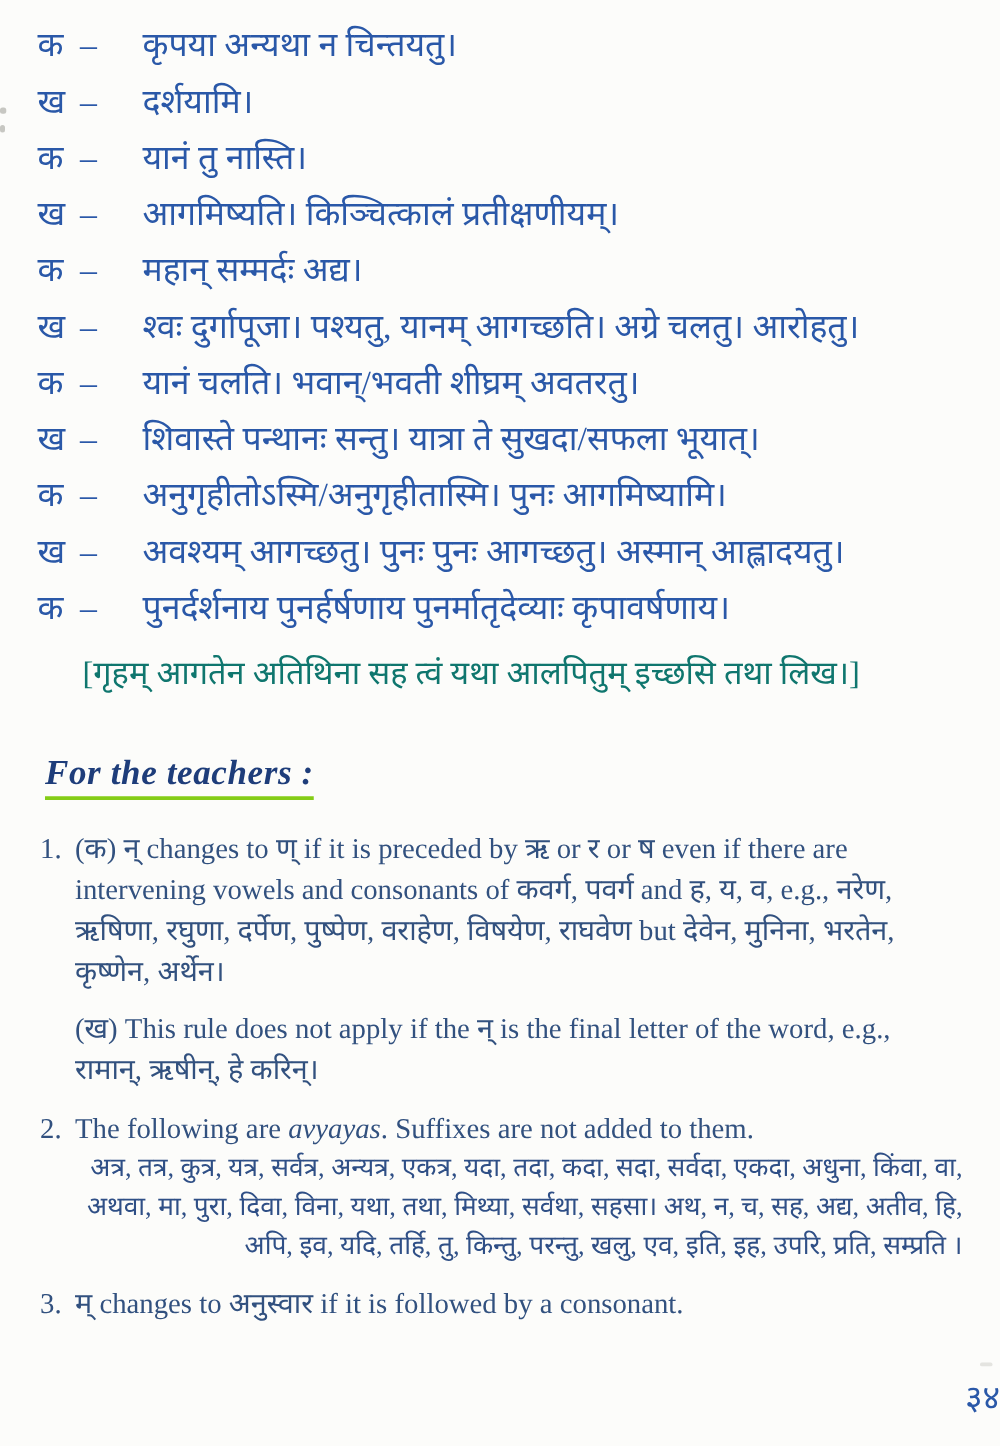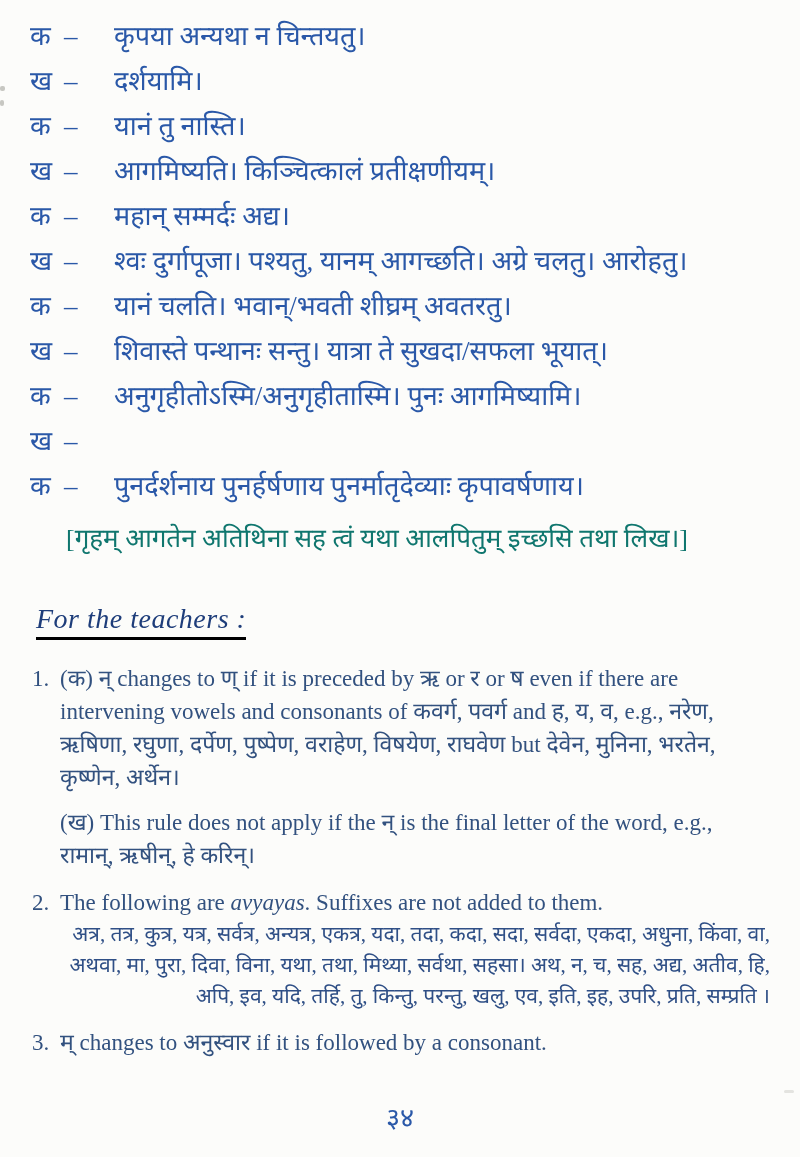--- a/index.html
+++ b/index.html
@@ -36,24 +36,24 @@
     margin: 10px 0 0 36px;
     font-size: 26px;
     line-height: 40px;
     color: #0f766e;
   }
   
   .teachers {
     margin: 44px 0 0 6px;
     display: inline-block;
     font-size: 28px;
-    font-weight: normal;
+    font-weight: bold;
     font-style: italic;
     color: #1e3d7a;
-    border-bottom: 3px solid #000000;
+    border-bottom: 3px solid #84cc16;
     padding-bottom: 2px;
     letter-spacing: 0.5px;
   }
   
   .notes { margin-top: 22px; color: #32517f; }
   .note { position: relative; padding-left: 30px; margin-bottom: 14px; }
   .note .num {
     position: absolute;
     left: 2px;
     top: 0;
@@ -72,21 +72,21 @@
     color: #2f4f86;
     text-align: right;
   }
   .note em { font-style: italic; }
   
   .pagenum {
     position: absolute;
     left: 0;
     right: 0;
     top: 1098px;
-    text-align: center;
+    text-align: right;
     font-size: 27px;
     color: #2a58a8;
   }
   
   .artifact {
     position: absolute;
     background: #9a9a94;
     border-radius: 2px;
     opacity: 0.55;
   }
@@ -155,21 +155,21 @@
 
     <div class="drow">
       <span class="spk">क</span>
       <span class="dash">–</span>
       <span class="dtxt">अनुगृहीतोऽस्मि/अनुगृहीतास्मि। पुनः आगमिष्यामि।</span>
     </div>
 
     <div class="drow">
       <span class="spk">ख</span>
       <span class="dash">–</span>
-      <span class="dtxt"></span>
+      <span class="dtxt"><span>अवश्यम् आगच्छतु। पुनः पुनः आगच्छतु। अस्मान् आह्लादयतु।</span></span>
     </div>
 
     <div class="drow">
       <span class="spk">क</span>
       <span class="dash">–</span>
       <span class="dtxt">पुनर्दर्शनाय पुनर्हर्षणाय पुनर्मातृदेव्याः कृपावर्षणाय।</span>
     </div>
 
   </div>
 

